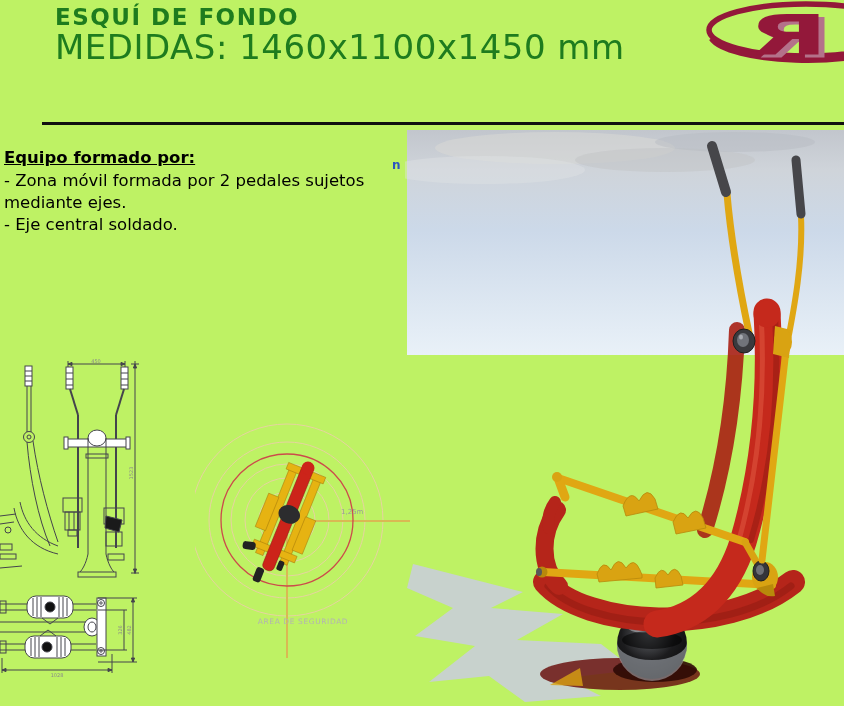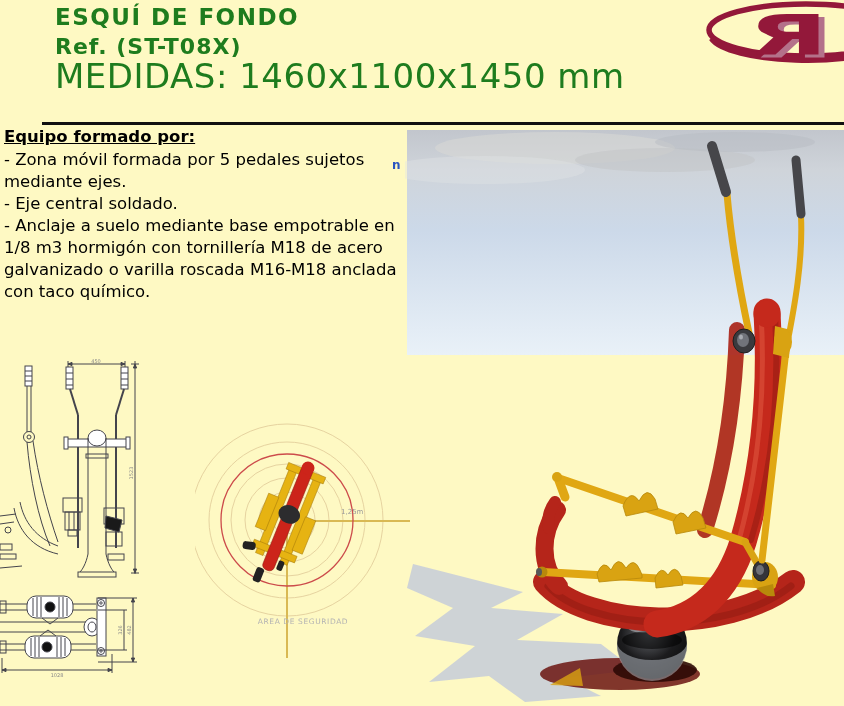--- a/index.html
+++ b/index.html
@@ -1,62 +1,60 @@
 <!DOCTYPE html>
 <html><head>
 <meta charset="utf-8">
 <style>
   * { margin:0; padding:0; box-sizing:border-box; }
   html,body { background:#ffffff; }
   .page {
-    position:relative; width:844px; height:706px; background:#fef9c3;
+    position:relative; width:844px; height:706px; background:#bef264;
     overflow:hidden; font-family:"DejaVu Sans", sans-serif; color:#000;
   }
   .title-block { position:absolute; left:55px; top:2px; color:#1e7c1e; }
   .t1 { font-size:23px; font-weight:bold; letter-spacing:1.5px; line-height:30px; }
   .t2 { font-size:22px; font-weight:bold; letter-spacing:1px;   line-height:29px; }
   .t3 { font-size:34px; font-weight:normal; letter-spacing:0.5px; line-height:31px; }
   .logo { position:absolute; left:698px; top:0px; }
   .sep { position:absolute; left:42px; top:122px; width:802px; height:3px; background:#101010; }
-  .desc { position:absolute; left:4px; top:126px; width:404px; font-size:16.5px; line-height:22px; color:#000; }
+  .desc { position:absolute; left:4px; top:147px; width:404px; font-size:16.5px; line-height:22px; color:#000; }
   .desc .heading { font-weight:bold; text-decoration:underline; margin-bottom:1px; }
   .tech   { position:absolute; left:0px;   top:358px; }
   .safety { position:absolute; left:195px; top:408px; }
   .render { position:absolute; left:405px; top:130px; }
   .artifact { position:absolute; left:392px; top:158px; font-size:12px; font-weight:bold; color:#2a55c0; }
   svg text { font-family:"DejaVu Sans", sans-serif; }
   .dim-text { fill:#8a8a8a; font-size:5px; }
   .cap-text { fill:#b3b3b3; font-size:7.5px; letter-spacing:0.6px; }
   .rad-text { fill:#9a9a9a; font-size:7px; }
 </style>
 </head>
 <body>
 
 <div class="page">
 
   <div class="title-block">
     <div class="t1">ESQUÍ DE FONDO</div>
-    <div class="t2">Ref. (ST-T08X)</div>
     <div class="t3">MEDIDAS: 1460x1100x1450 mm</div>
   </div>
 
   <svg class="logo" width="200" height="64" viewBox="0 0 200 64">
     <ellipse cx="108" cy="30" rx="97" ry="26" fill="none" stroke="#93183a" stroke-width="5.5"></ellipse>
     <path d="M14,38 A97,26 0 0 0 198,44" fill="none" stroke="#93183a" stroke-width="7"></path>
     <text x="56" y="57" font-size="56" font-weight="bold" fill="#b4718a" textLength="80" lengthAdjust="spacingAndGlyphs">Я</text>
     <text x="50" y="54" font-size="56" font-weight="bold" fill="#93183a" textLength="80" lengthAdjust="spacingAndGlyphs">Я</text>
   </svg>
 
   <div class="sep"></div>
 
   <section class="desc">
     <div class="heading">Equipo formado por:</div>
-    <div class="item">- Zona móvil formada por 5 pedales sujetos mediante ejes.</div>
+    <div class="item">- Zona móvil formada por 2 pedales sujetos mediante ejes.</div>
     <div class="item">- Eje central soldado.</div>
-    <div class="item">- Anclaje a suelo mediante base empotrable en 1/8 m3 hormigón con tornillería M18 de acero galvanizado o varilla roscada M16-M18 anclada con taco químico.</div>
   </section>
 
   <svg class="tech" width="145" height="348" viewBox="0 0 145 348" fill="none" stroke="#44444c" stroke-width="1">
 
     <g>
       <rect x="25" y="8" width="7" height="20" fill="#ffffff"></rect>
       <line x1="25" y1="13" x2="32" y2="13"></line>
         <line x1="25" y1="18" x2="32" y2="18"></line>
         <line x1="25" y1="23" x2="32" y2="23"></line>
       <line x1="27" y1="28" x2="27" y2="74"></line>

